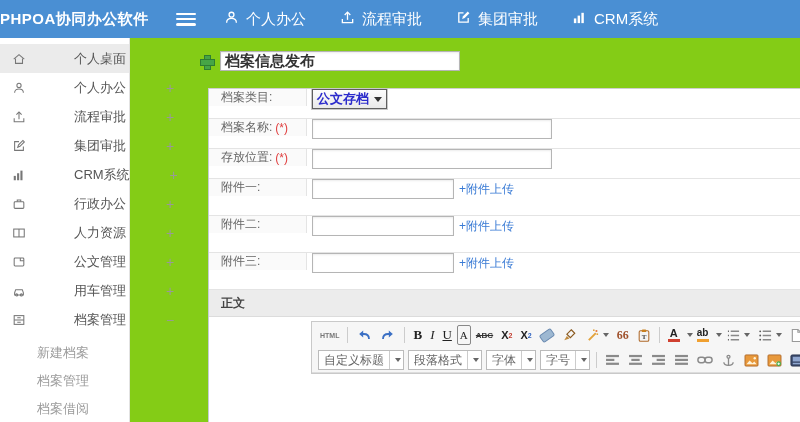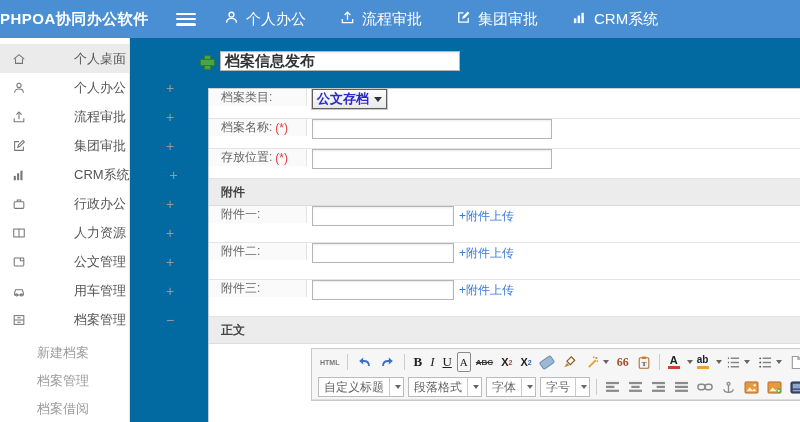--- a/index.html
+++ b/index.html
@@ -18,21 +18,21 @@
   
   .sidebar { position:absolute; left:0; top:38px; width:130px; bottom:0; background:#fff; border-right:1px solid #e2e2e2; padding-top:6px; z-index:4; }
   .sitem { height:29px; display:flex; align-items:center; padding:0 12px 0 11px; cursor:pointer;gap:40px; }
   .sitem.active { background:#ebebeb; }
   .sitem .slabel { flex:1; margin-left:8px; font-size:13px; color:#555; white-space:nowrap; }
   .sitem .expand { font-size:14px; color:#999; }
   .ssub { height:28px; display:flex; align-items:flex-end; padding-left:37px; font-size:13px; color:#9a9a9a; cursor:pointer; }
   .sic { width:15px; height:15px; flex:0 0 15px; display:flex; align-items:center; justify-content:center; }
 
   
-  .content { position:absolute; left:130px; top:38px; right:0; bottom:0; background:#0369a1; }
+  .content { position:absolute; left:130px; top:38px; right:0; bottom:0; background:#84cc16; }
   .page-title { position:absolute; left:70px; top:13px; display:flex; align-items:center; gap:7px; }
   .page-title .txt { font-size:15px; font-weight:bold; color:#333; }
   .plus-ic { position:relative; width:13px; height:13px; }
   .plus-ic:before, .plus-ic:after { content:""; position:absolute; background:#46a546; border:1px solid #2e7d32; }
   .plus-ic:before { left:4px; top:0; width:5px; height:13px; }
   .plus-ic:after { left:0; top:4px; width:13px; height:5px; }
 
   .form-table { position:absolute; left:78px; top:50px; right:-1px; bottom:-1px; background:#fff; border-top:1px solid #cfcfcf; border-left:1px solid #c5ccd4; }
   .frow { display:flex; border-bottom:1px solid #e4e4e4; align-items:flex-start; }
   .flabel { width:98px; flex:0 0 98px; background:#fafafa; border-right:1px solid #e4e4e4; padding-left:12px; display:flex; align-items:center; font-size:12px; color:#666; white-space:nowrap; }
@@ -279,23 +279,20 @@
     <div class="frow h30">
       <div class="flabel">
           <span>存放位置:</span>
           <span class="req">(*)</span>
         </div>
       <div class="fvalue">
           <input type="text" class="txt" style="">
         </div>
     </div>
 
-    <div class="sect">
-        <span>附件</span>
-      </div>
     <div class="frow h37">
       <div class="flabel">
           <span>附件一:</span>
         </div>
       <div class="fvalue">
         <input type="text" class="txt txt-sm" style="">
         <a href="#" class="uplink">+附件上传</a>
       </div>
     </div>
     <div class="frow h37">

